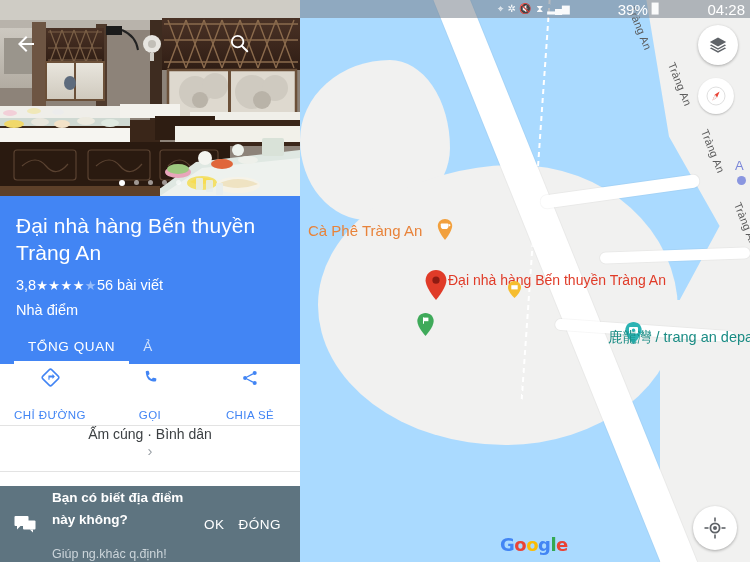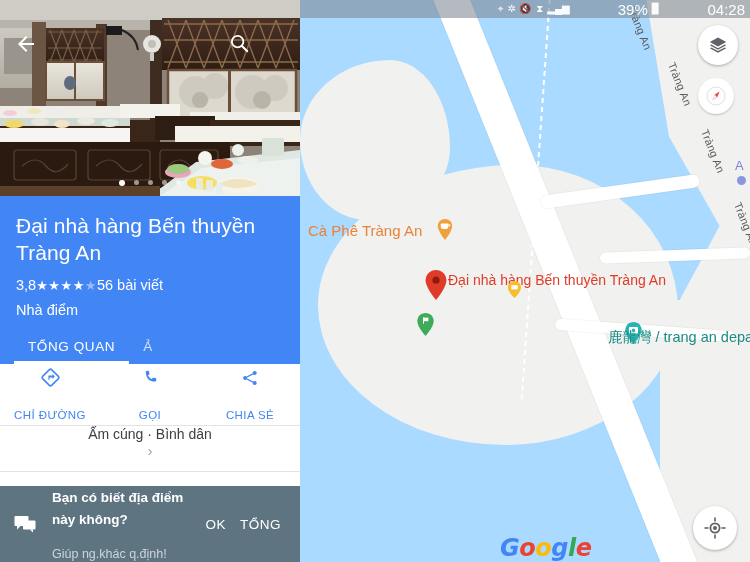--- a/index.html
+++ b/index.html
@@ -153,23 +153,22 @@
     box-shadow: 0 1px 3px rgba(0,0,0,.3);
     display: flex; align-items: center; justify-content: center;
   }
   #layers-btn { left: 698px; top: 25px; width: 40px; height: 40px; }
   #compass-btn { left: 698px; top: 78px; width: 36px; height: 36px; box-shadow: 0 1px 2px rgba(0,0,0,.22); }
   #locate-btn { left: 693px; top: 506px; width: 44px; height: 44px; }
 
   
   #google-logo {
     position: absolute; left: 500px; top: 534px;
-    font-size: 24px; font-weight: 700; letter-spacing: -.5px;
+    font-size: 18px; font-weight: 700; letter-spacing: -.5px;
     font-family: "DejaVu Sans", sans-serif;
-    font-style: italic;
   }
   #google-logo span:nth-child(1){color:#4285F4}
   #google-logo span:nth-child(2){color:#EA4335}
   #google-logo span:nth-child(3){color:#FBBC05}
   #google-logo span:nth-child(4){color:#4285F4}
   #google-logo span:nth-child(5){color:#34A853}
   #google-logo span:nth-child(6){color:#EA4335}
   #map-attribution {
     position: absolute; left: 306px; top: 551px;
     font-size: 9.5px; color: #6d7275;
@@ -600,17 +599,17 @@
           <path d="M3 11 L3 14.5 L6.5 11z" fill="#fff"></path>
           <rect x="9" y="5.5" width="12.5" height="9" rx="1" fill="#fff"></rect>
           <path d="M19 14.5 L19 17.5 L15.8 14.5z" fill="#fff"></path>
         </svg>
       </div>
       <div id="prompt-texts">
         <div id="prompt-title">Bạn có biết địa điểm này không?</div>
         <div id="prompt-sub">Giúp ng.khác q.định!</div>
       </div>
       <div class="prompt-btn">OK</div>
-      <div class="prompt-btn">TỔNG</div>
+      <div class="prompt-btn">ĐÓNG</div>
     </div>
 
   </div>
 </div>
 
 </body></html>

